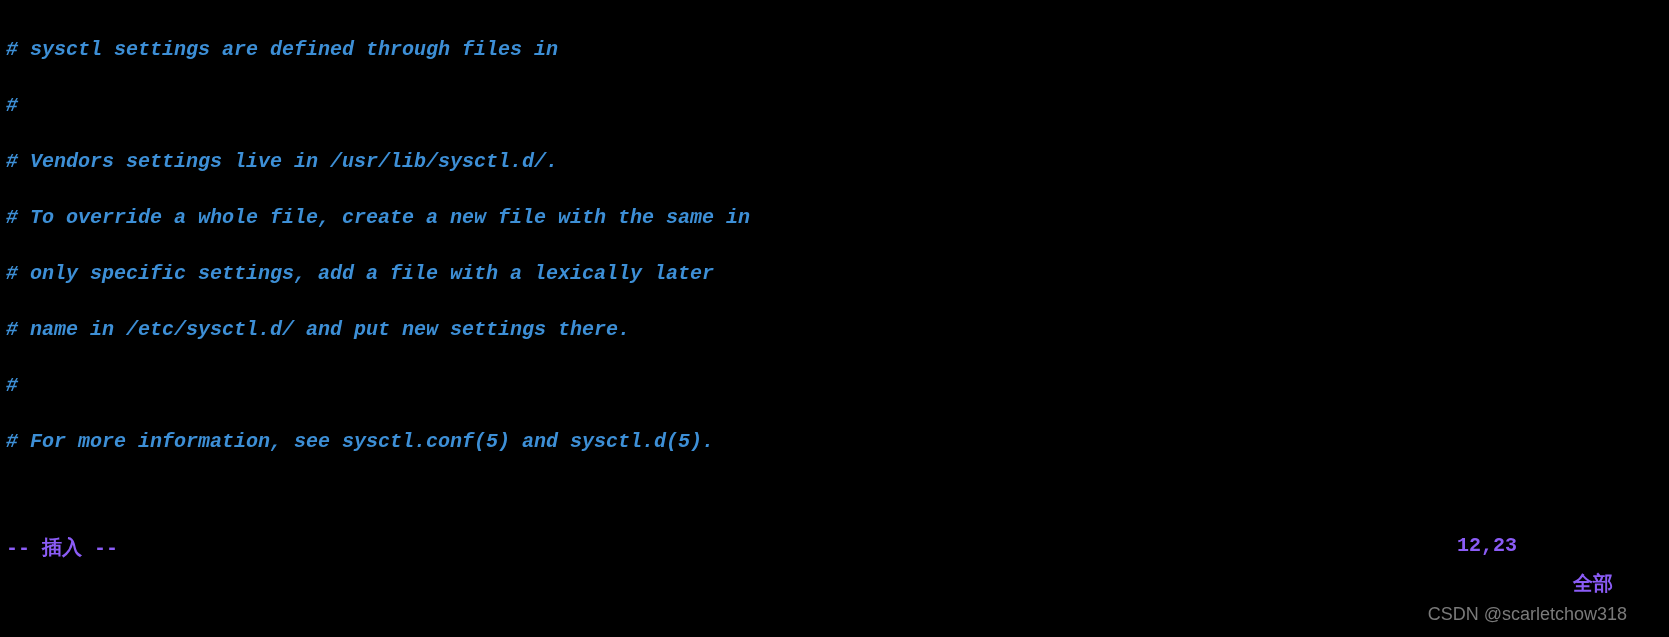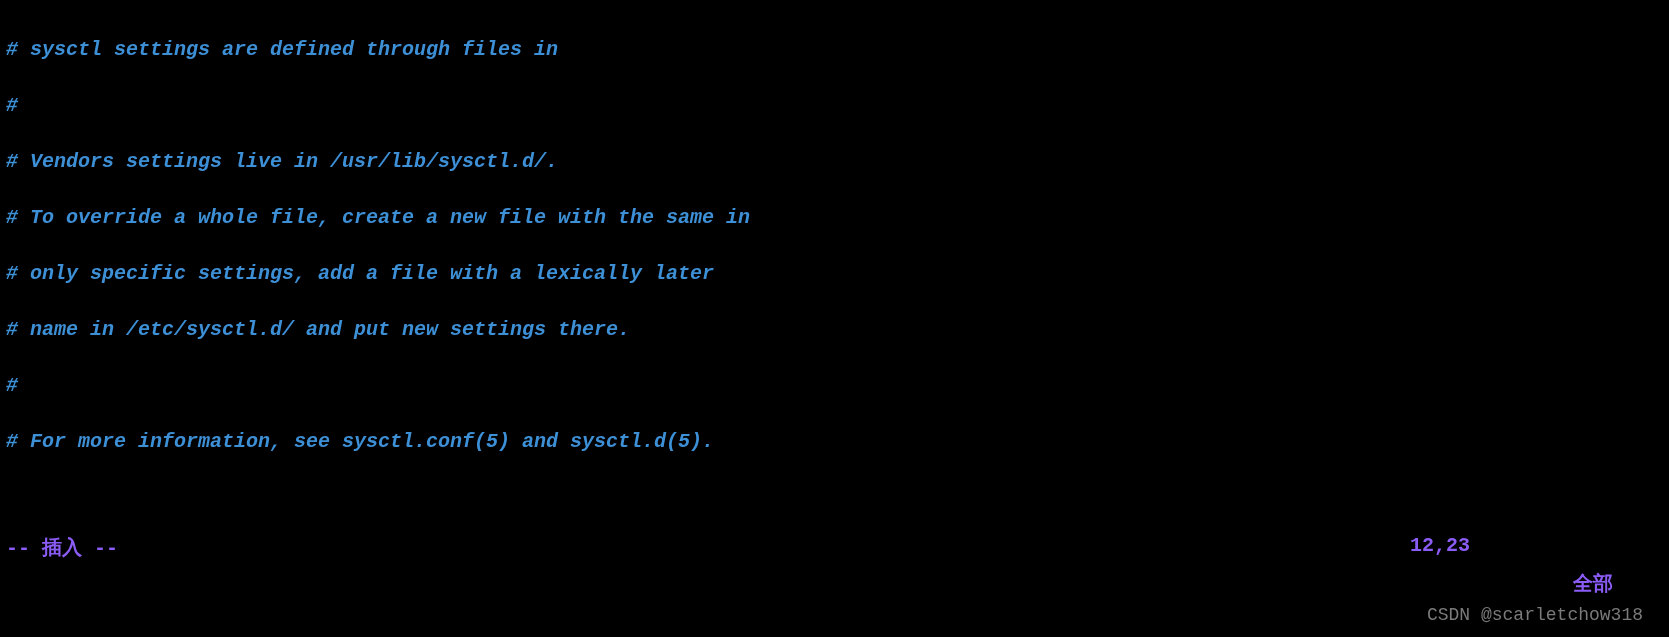--- a/index.html
+++ b/index.html
@@ -40,35 +40,35 @@
     display: flex;
   }
   .status-mode {
     flex: 0 0 auto;
   }
   .status-spacer {
     flex: 1 1 auto;
   }
   .status-pos {
     flex: 0 0 auto;
-    margin-right: 103px;
+    margin-right: 56px;
   }
   .status-pct {
     flex: 0 0 auto;
     margin-right: 50px;
     margin-top: 36px;
   }
   .watermark {
     position: absolute;
     bottom: 12px;
-    right: 26px;
+    right: 42px;
     color: #7a7a7a;
     font-size: 18px;
     font-weight: normal;
-    font-family: Liberation Mono, monospace;
+    font-family: Liberation Sans, sans-serif;
   }
 </style>
 </head>
 <body>
 
 <div class="editor">
 <div class="comment"># sysctl settings are defined through files in</div>
 <div class="comment">#</div>
 <div class="comment"># Vendors settings live in /usr/lib/sysctl.d/.</div>
 <div class="comment"># To override a whole file, create a new file with the same in</div>

